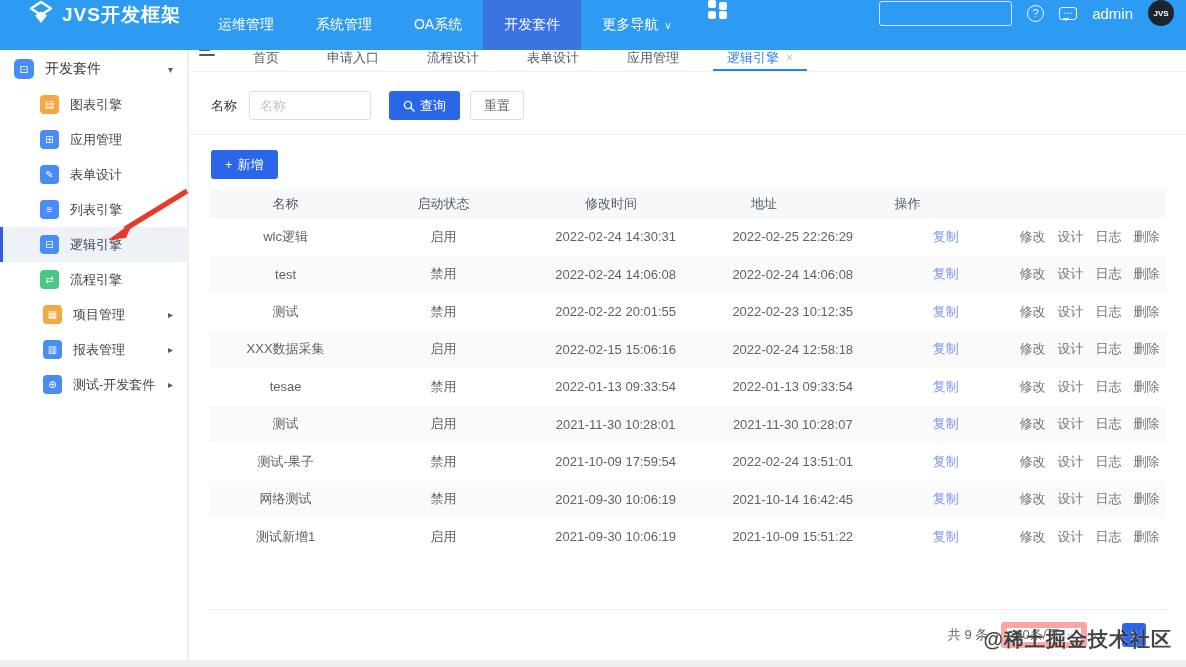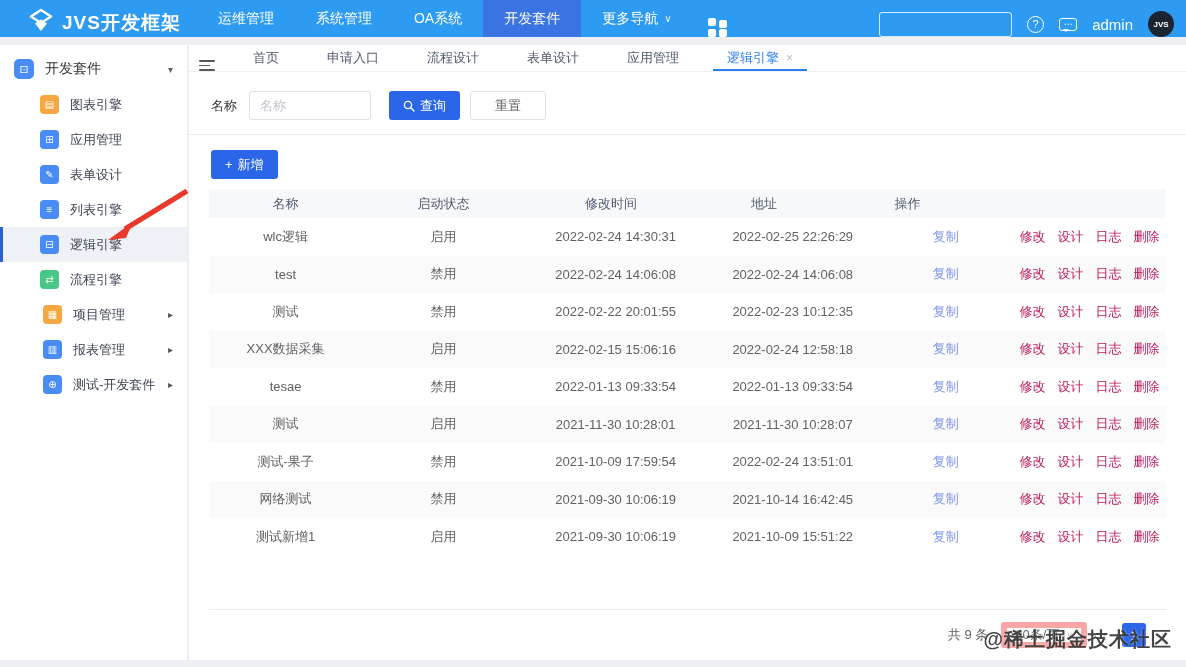--- a/index.html
+++ b/index.html
@@ -4,22 +4,22 @@
 <style>
   * { margin:0; padding:0; box-sizing:border-box; }
   html,body { width:1186px; height:667px; }
   body {
     position:relative; overflow:hidden;
     background:#edeff3;
     font-family:"Liberation Sans","DejaVu Sans",sans-serif;
     color:#606266; font-size:13px;
   }
   
-  .topnav { position:absolute; top:0; left:0; right:0; height:37px; background:#2e9bf3;
-            display:flex; align-items:flex-end; color:#fff; z-index:6; }
+  .topnav { position:absolute; top:0; left:0; right:0; height:50px; background:#2e9bf3;
+            display:flex; align-items:flex-start; color:#fff; z-index:6; }
   .logo { display:flex; align-items:center; gap:8px; padding:0 16px 0 28px; min-width:172px; }
   .logo-title { font-size:19px; font-weight:bold; letter-spacing:1px; white-space:nowrap; }
   .nav-items { display:flex; height:100%; }
   .nav-item { padding:4px 21px; display:flex; align-items:center; font-size:14px; cursor:pointer; white-space:nowrap; }
   .nav-item.active { background:#3b74e2; }
   .nav-chevron { margin-left:6px; font-size:10px; opacity:.9; }
   .apps-icon { margin-left:16px; width:19px; height:19px; display:grid; cursor:pointer;
                grid-template-columns:8px 8px; grid-template-rows:8px 8px; gap:3px; }
   .apps-icon span { background:#fff; border-radius:2px; }
   .apps-icon span:nth-child(2) { transform:translateY(2px); }
@@ -45,54 +45,54 @@
                display:flex; align-items:center; justify-content:center; flex:none; }
   .group-caret { margin-left:auto; font-size:10px; color:#606266; }
   .side-item { height:35px; display:flex; align-items:center; gap:11px; padding-left:37px;
                font-size:13px; color:#3f4652; border-left:3px solid transparent; cursor:pointer; }
   .side-item .side-icon { width:19px; height:19px; border-radius:4px; font-size:10px; }
   .side-item.active { background:#eef1f5; border-left-color:#2c5fd8; }
   .side-item.root { padding-left:40px; }
   .root-caret { margin-left:auto; margin-right:14px; font-size:10px; color:#555; }
   
   .main { position:absolute; left:189px; top:45px; right:0; bottom:7px; background:#fff; }
-  .tabbar { height:27px; display:flex; align-items:flex-end; border-bottom:1px solid #f0f1f3; }
+  .tabbar { height:27px; display:flex; align-items:flex-start; border-bottom:1px solid #f0f1f3; }
   .hamburger { width:16px; margin:0 14px 0 10px; display:flex; flex-direction:column;
                justify-content:center; gap:3px; cursor:pointer; }
   .hamburger i { height:1.6px; background:#595959; border-radius:1px; }
   .hamburger i:nth-child(2){ width:70%; }
   .tab { padding:0 24px; font-size:13px; color:#515a6e; display:flex; align-items:center;
          position:relative; cursor:pointer; white-space:nowrap; }
   .tab.active { color:#2d7ff0; }
   .tab.active::after { content:""; position:absolute; left:10px; right:10px; bottom:0;
                        height:2px; background:#2d7ff0; }
   .tab-close { margin-left:7px; color:#b9bec7; font-size:12px; }
   .content { position:relative; height:calc(100% - 27px); }
   
   .filter-row { padding:19px 22px 14px; display:flex; align-items:center; gap:10px; }
   .filter-label { font-size:13px; color:#333; margin-right:2px; }
   .filter-input { width:122px; height:29px; border:1px solid #dcdfe6; border-radius:3px;
                   padding:0 10px; font-size:13px; color:#606266; outline:none; }
   .filter-input::placeholder { color:#c0c4cc; }
   .btn-primary { height:29px; padding:0 14px; background:#2b65e8; color:#fff; border:none;
                  border-radius:3px; font-size:13px; display:inline-flex; align-items:center;
                  gap:5px; cursor:pointer; }
-  .btn-plain { height:29px; padding:0 24px; background:#fff; border:1px solid #dcdfe6;
+  .btn-plain { height:29px; padding:0 13px; background:#fff; border:1px solid #dcdfe6;
                border-radius:3px; font-size:13px; color:#606266; cursor:pointer; }
   .divider { height:1px; background:#e9ebee; }
   .toolbar { padding:15px 22px 10px; }
   
   .table { margin:0 20px; }
   .t-head { display:flex; height:29px; background:#f7f8f9; align-items:center;
             font-size:13px; color:#515a6e; }
   .t-row { display:flex; height:37.5px; align-items:center; font-size:13px; color:#606266; }
   .t-row.stripe { background:#fafafa; }
   .t-cell { text-align:center; overflow:hidden; white-space:nowrap; }
   .w1{width:16%;} .w2{width:17%;} .w3{width:19%;} .w4{width:18%;} .w5{width:14%;} .w6{width:16%;}
-  .link { color:#be185d; cursor:pointer; text-decoration:none; }
+  .link { color:#737373; cursor:pointer; text-decoration:none; }
   .link.copy { color:#7f97e8; }
   .ops { display:flex; justify-content:center; gap:12px; }
   
   .footer-divider { position:absolute; left:20px; right:20px; bottom:50px; height:1px; background:#e9ebee; }
   .pagination { position:absolute; right:18px; bottom:12px; display:flex; align-items:center;
                 gap:13px; font-size:13px; color:#606266; }
   .page-size { height:26px; min-width:74px; border:6px solid #fca5a5; border-radius:3px;
                display:flex; align-items:center; justify-content:center; gap:7px;
                padding:0 8px; color:#606266; cursor:pointer; background:#fff; }
   .page-size .sel-caret { font-size:9px; color:#b7bcc4; }

